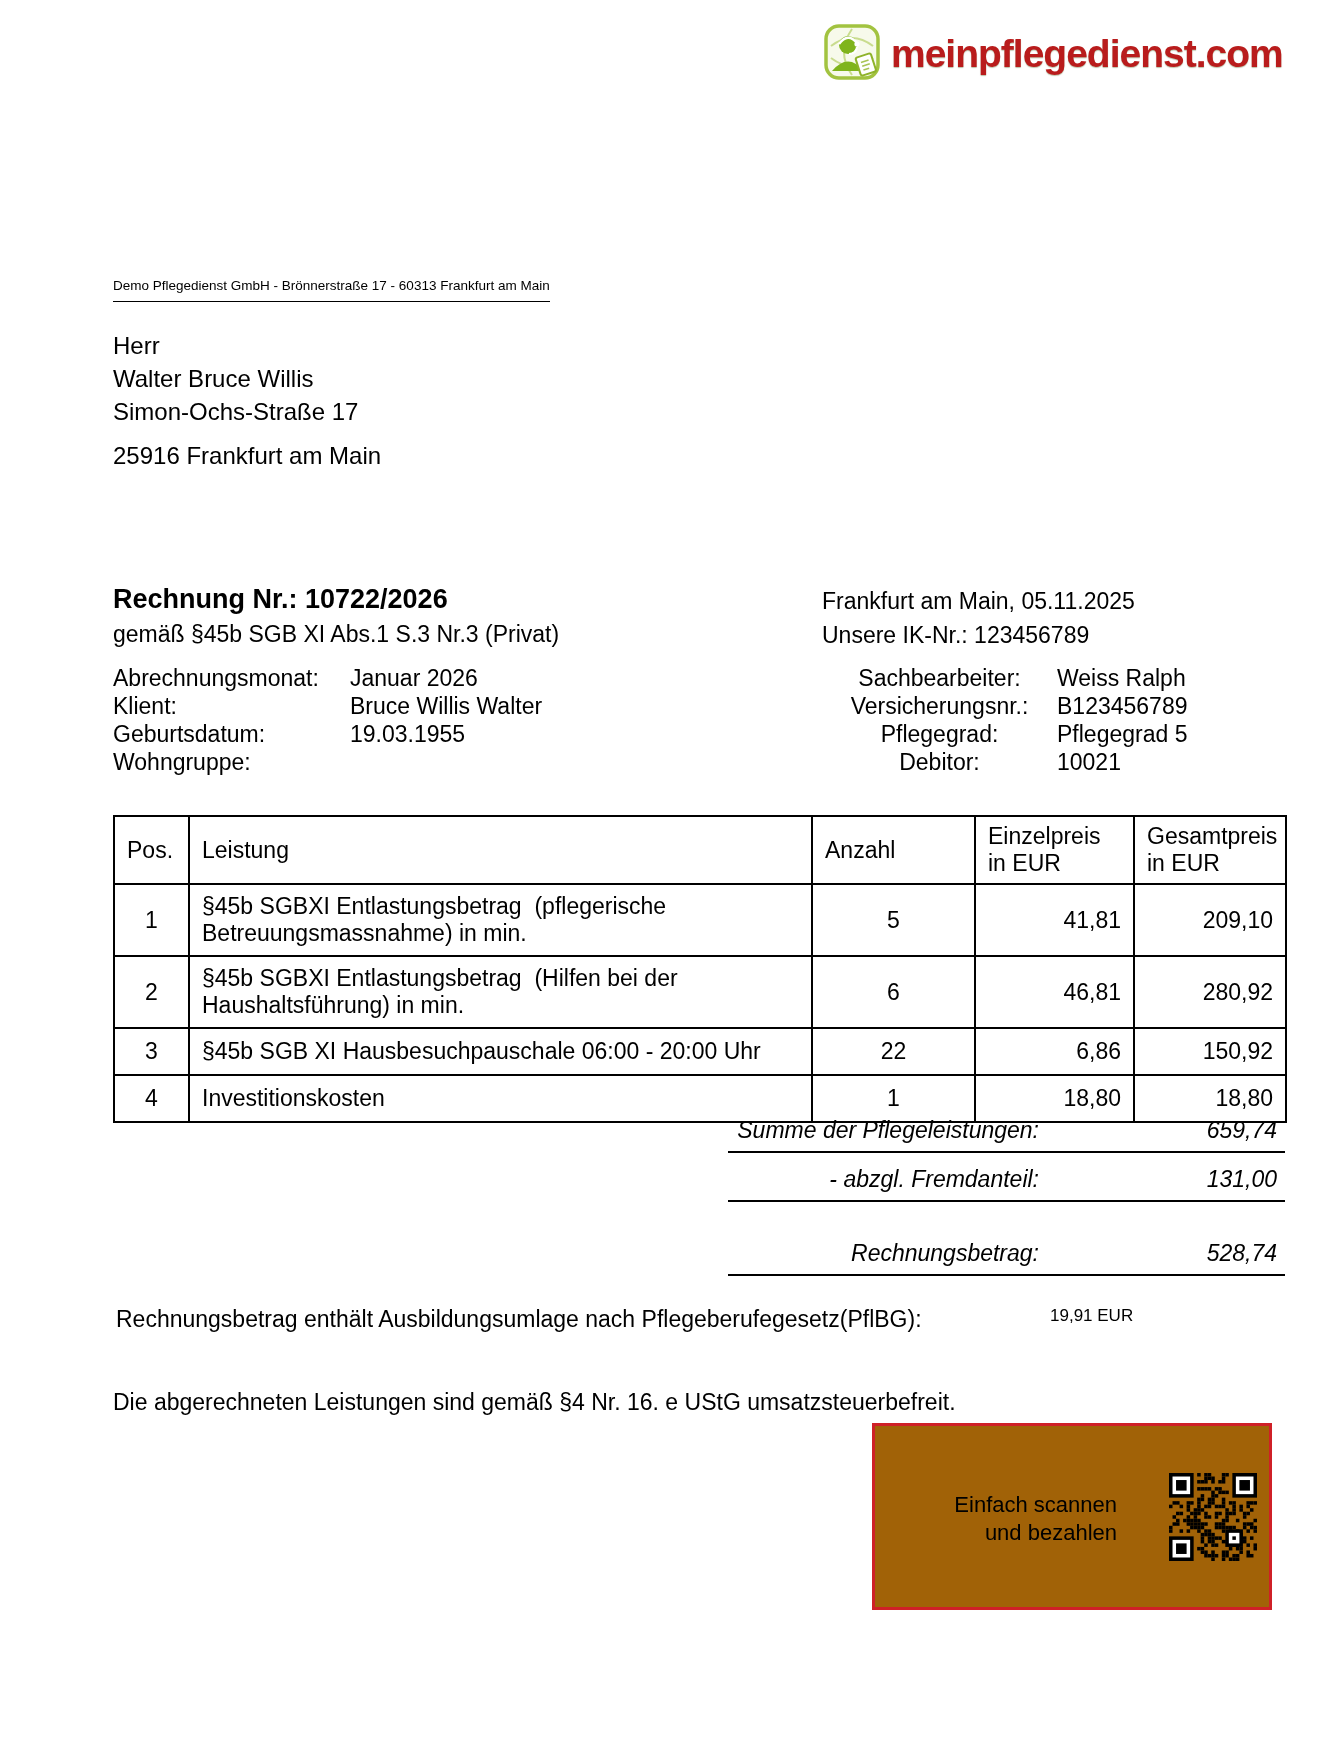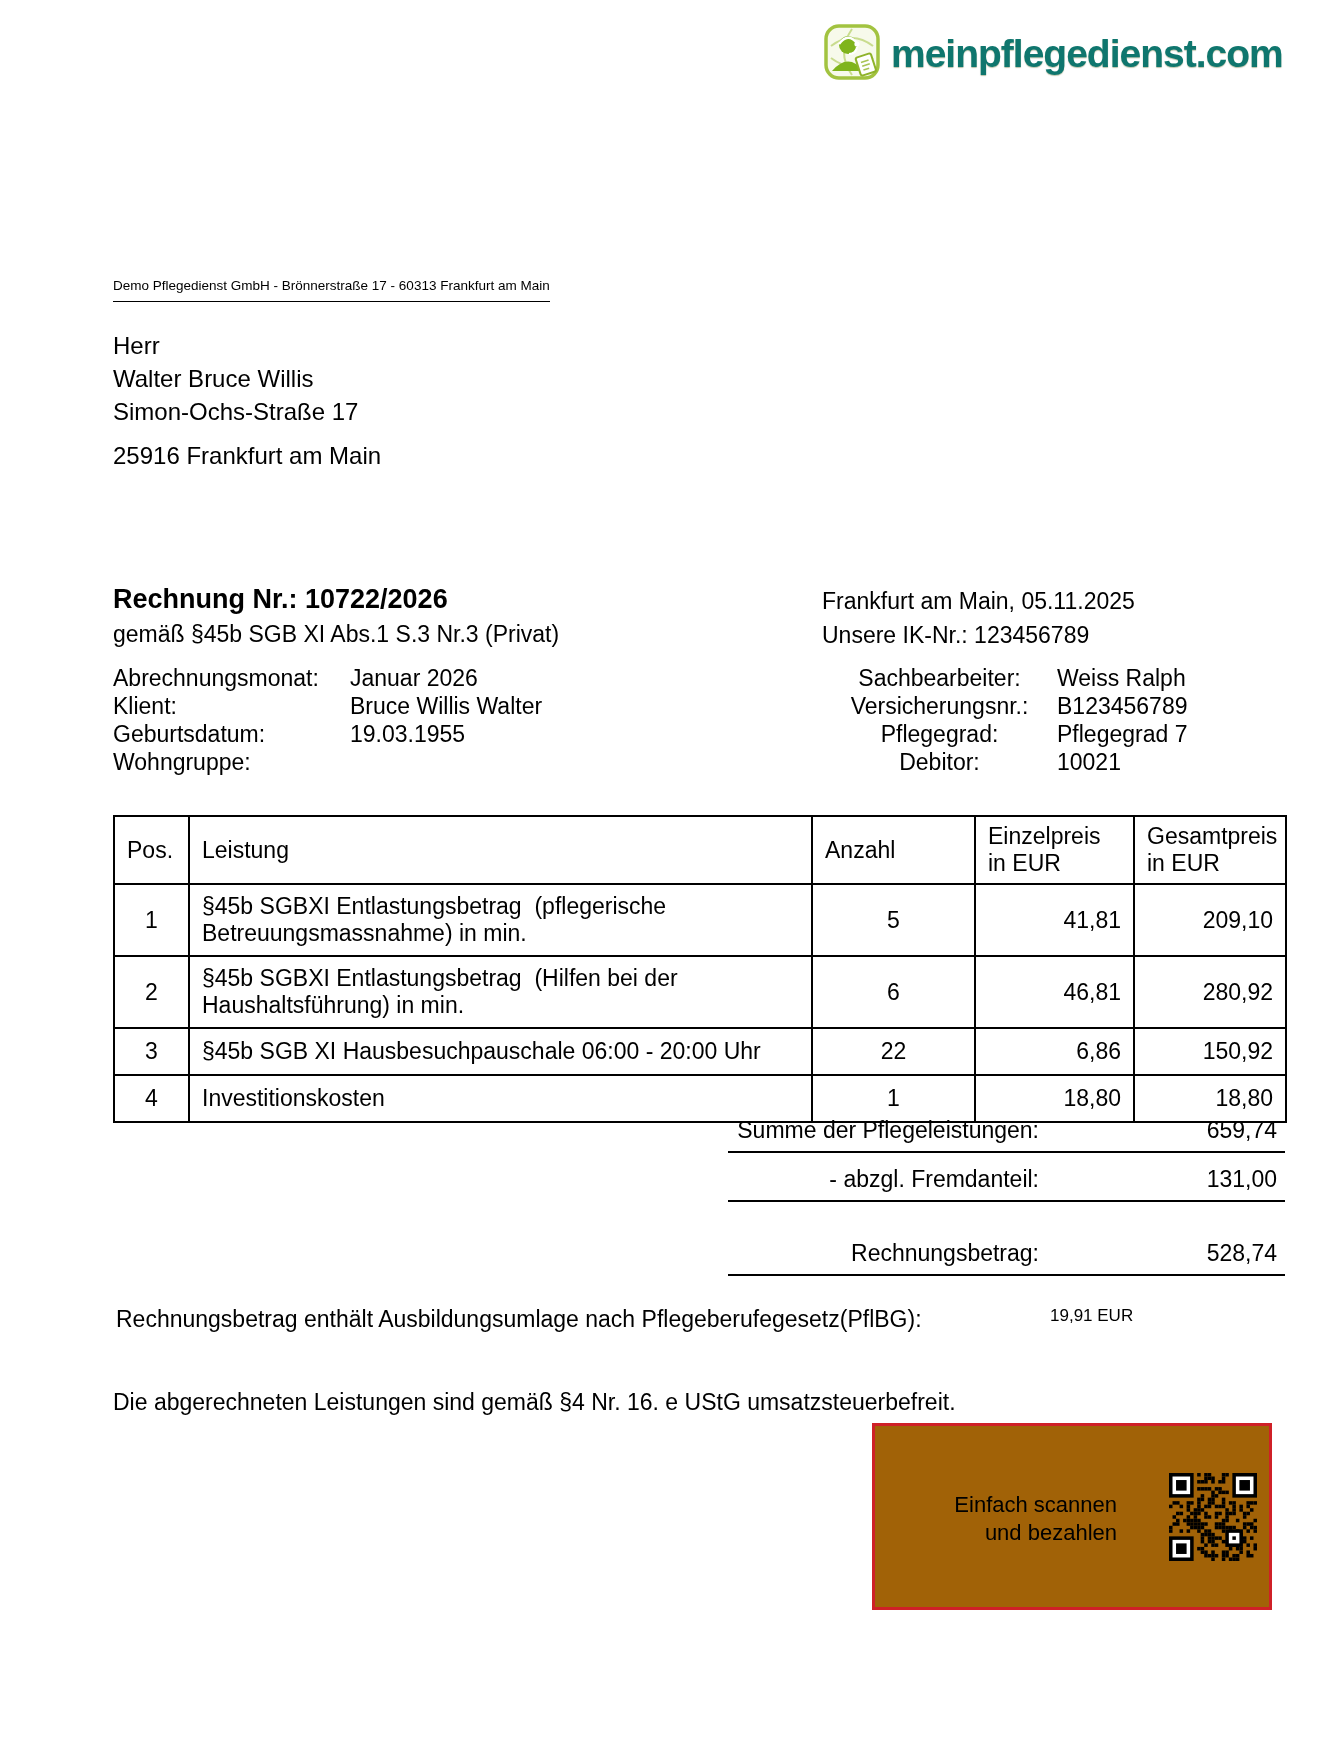--- a/index.html
+++ b/index.html
@@ -54,21 +54,21 @@
   table.items th{text-align:left;height:58px;}
   th.c-pos,td.c-pos{text-align:center;padding:4px 2px;}
   td.c-leistung{white-space:pre-wrap;}
   td.c-anzahl{text-align:center;}
   th.c-einzel,th.c-gesamt{padding:4px 8px 4px 12px;}
   td.c-einzel,td.c-gesamt{text-align:right;padding-right:14px;border-radius:15px;}
   tr.r-tall td{height:62px;}
   tr.r-short td{height:37px;}
   
   .summary{position:absolute;left:728px;top:1104px;width:557px;font-size:23px;}
-  .sum-row{display:flex;align-items:baseline;padding:13px 8px 7px 0;}
+  .sum-row{display:flex;align-items:baseline;padding:13px 8px 7px 0;font-style:italic;}
   .sum-row.bordered{border-bottom:2px solid #000;}
   .sum-row.last{padding-top:38px;}
   .sum-label{flex:1;text-align:right;margin-right:140px;}
   .sum-value{width:98px;text-align:right;}
   
   .note1-label{position:absolute;left:116px;top:1306px;font-size:23px;}
   .note1-value{position:absolute;left:1050px;top:1306px;font-size:17px;}
   .note2{position:absolute;left:113px;top:1389px;font-size:23px;}
   
   .paybox{
@@ -100,21 +100,21 @@
         <circle cx="33" cy="20" r="2.6" fill="#ffffff"></circle>
         <path d="M33 23 Q32 30 25 30" stroke="#ffffff" stroke-width="2" fill="none"></path>
         <g transform="rotate(-18 42 41)">
           <rect x="34" y="31" width="16" height="19" rx="2" fill="#ffffff" stroke="#8fb32a" stroke-width="2"></rect>
           <line x1="38" y1="37" x2="46" y2="37" stroke="#a8c455" stroke-width="1.6"></line>
           <line x1="38" y1="41" x2="46" y2="41" stroke="#a8c455" stroke-width="1.6"></line>
           <line x1="38" y1="45" x2="44" y2="45" stroke="#a8c455" stroke-width="1.6"></line>
         </g>
       </svg>
     </span>
-    <span class="logo-text" style="color: #0f766e;">meinpflegedienst.com</span>
+    <span class="logo-text" style="color: #b91c1c;">meinpflegedienst.com</span>
   </div>
 
   <div class="sender">Demo Pflegedienst GmbH - Brönnerstraße 17 - 60313 Frankfurt am Main</div>
 
   <div class="recipient">
     <div>Herr</div>
     <div>Walter Bruce Willis</div>
     <div>Simon-Ochs-Straße 17</div>
     <div class="city">25916 Frankfurt am Main</div>
   </div>
@@ -147,21 +147,21 @@
     <div class="drow">
       <span class="dlabel">Sachbearbeiter:</span>
       <span class="dvalue">Weiss Ralph</span>
     </div>
     <div class="drow">
       <span class="dlabel">Versicherungsnr.:</span>
       <span class="dvalue">B123456789</span>
     </div>
     <div class="drow">
       <span class="dlabel">Pflegegrad:</span>
-      <span class="dvalue">Pflegegrad 7</span>
+      <span class="dvalue">Pflegegrad 5</span>
     </div>
     <div class="drow">
       <span class="dlabel">Debitor:</span>
       <span class="dvalue">10021</span>
     </div>
   </div>
 
   <table class="items">
     <colgroup>
       <col style="width:75px">

